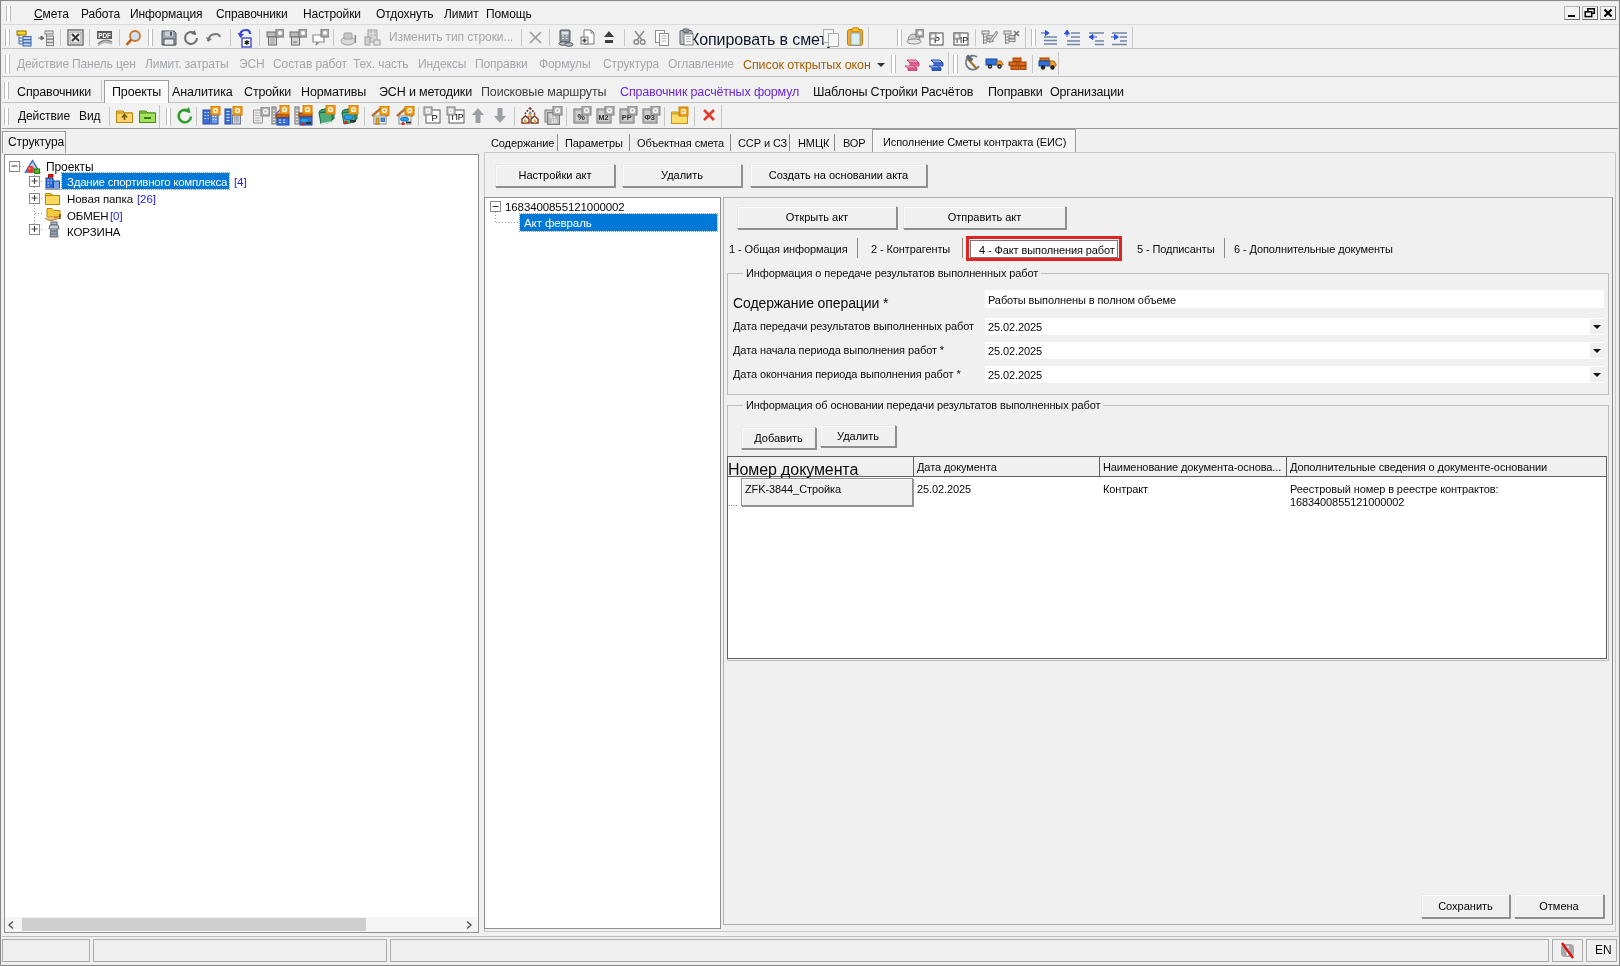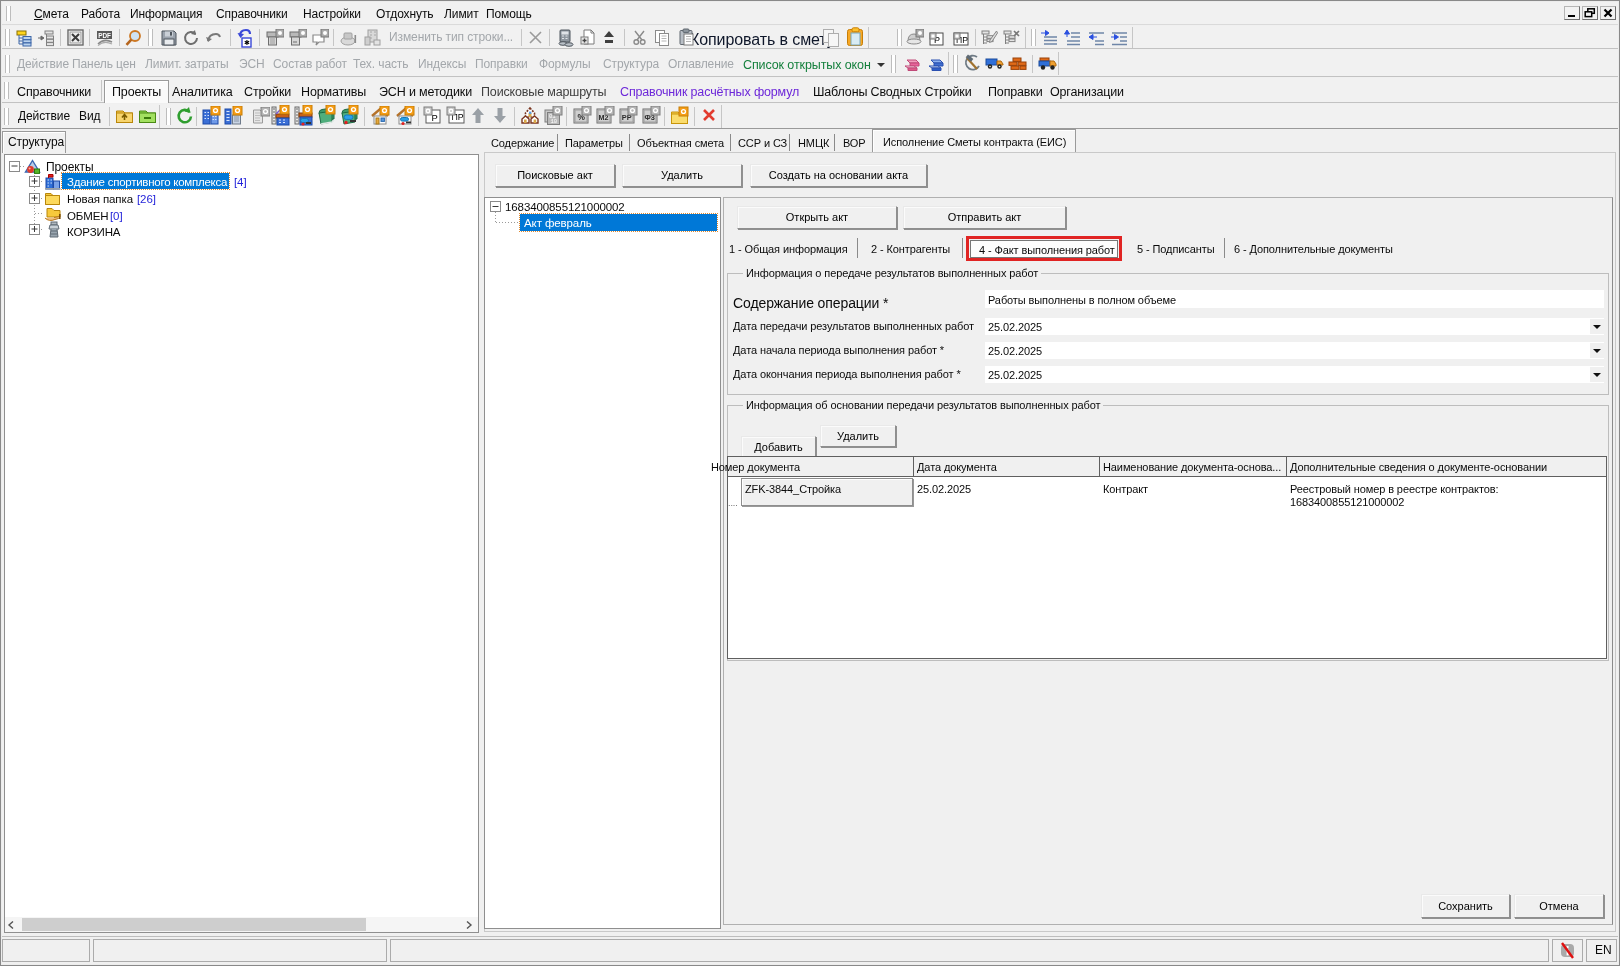--- a/index.html
+++ b/index.html
@@ -307,21 +307,21 @@
 <div class="txt" style="left:72px;top:58px;font-size:12px;color:#a3a7ab">Панель цен</div>
 <div class="txt" style="left:145px;top:58px;font-size:12px;color:#a3a7ab">Лимит. затраты</div>
 <div class="txt" style="left:239px;top:58px;font-size:12px;color:#a3a7ab">ЭСН</div>
 <div class="txt" style="left:273px;top:58px;font-size:12px;color:#a3a7ab">Состав работ</div>
 <div class="txt" style="left:353px;top:58px;font-size:12px;color:#a3a7ab">Тех. часть</div>
 <div class="txt" style="left:418px;top:58px;font-size:12px;color:#a3a7ab">Индексы</div>
 <div class="txt" style="left:475px;top:58px;font-size:12px;color:#a3a7ab">Поправки</div>
 <div class="txt" style="left:539px;top:58px;font-size:12px;color:#a3a7ab">Формулы</div>
 <div class="txt" style="left:603px;top:58px;font-size:12px;color:#a3a7ab">Структура</div>
 <div class="txt" style="left:668px;top:58px;font-size:12px;color:#a3a7ab">Оглавление</div>
-<div class="txt" style="left:743px;top:58px;font-size:12.5px;color:#15803d">Список открытых окон</div>
+<div class="txt" style="left:743px;top:58px;font-size:12.5px;color:#a16207">Список открытых окон</div>
 <div class="ab" style="left:877px;top:63px;width:0;height:0;border-left:4px solid transparent;border-right:4px solid transparent;border-top:4px solid #333"></div>
 <div class="grip" style="left:891px;top:55px;height:18px"></div>
 <div class="vsep" style="left:948px;top:52px;height:23px"></div>
 <div class="grip" style="left:953px;top:55px;height:18px"></div>
 <div class="vsep" style="left:1032px;top:55px;height:18px"></div>
 <div class="vsep" style="left:1058px;top:52px;height:23px"></div>
 <div class="ic" style="left:903px;top:55px">
     <svg width="18" height="18">
       <path d="M4 5 H13 L16 8 H7 Z" fill="#f2a0bf" stroke="#c04a78"></path>
       <path d="M7 8 H16 V11 H7 Z" fill="#e9649b" stroke="#c04a78"></path>
@@ -379,21 +379,21 @@
 <div class="vsep" style="left:101px;top:80px;height:21px"></div>
 <div class="txt" style="left:17px;top:85px;font-size:12.5px;color:#0c0c0c;letter-spacing:-0.15px">Справочники</div>
 <div class="ab" style="left:104px;top:80px;width:65px;height:23px;background:#fafafa;border:1px solid #9a9a9a;border-bottom:none;box-shadow:inset 1px 1px 0 #fff"></div>
 <div class="txt" style="left:112px;top:85px;font-size:12.5px;color:#0c0c0c;letter-spacing:-0.15px">Проекты</div>
 <div class="txt" style="left:172px;top:85px;font-size:12.5px;color:#0c0c0c;letter-spacing:-0.15px">Аналитика</div>
 <div class="txt" style="left:244px;top:85px;font-size:12.5px;color:#0c0c0c;letter-spacing:-0.15px">Стройки</div>
 <div class="txt" style="left:301px;top:85px;font-size:12.5px;color:#0c0c0c;letter-spacing:-0.15px">Нормативы</div>
 <div class="txt" style="left:379px;top:85px;font-size:12.5px;color:#0c0c0c;letter-spacing:-0.15px">ЭСН и методики</div>
 <div class="txt" style="left:481px;top:85px;font-size:12.5px;color:#404040;letter-spacing:-0.15px">Поисковые маршруты</div>
 <div class="txt" style="left:620px;top:85px;font-size:12.5px;color:#6d28d9;letter-spacing:-0.15px">Справочник расчётных формул</div>
-<div class="txt" style="left:813px;top:85px;font-size:12.5px;color:#0c0c0c;letter-spacing:-0.15px">Шаблоны Сводных Стройки</div>
+<div class="txt" style="left:813px;top:85px;font-size:12.5px;color:#0c0c0c;letter-spacing:-0.15px">Шаблоны Стройки Расчётов</div>
 <div class="txt" style="left:988px;top:85px;font-size:12.5px;color:#0c0c0c;letter-spacing:-0.15px">Поправки</div>
 <div class="txt" style="left:1050px;top:85px;font-size:12.5px;color:#0c0c0c;letter-spacing:-0.15px">Организации</div>
 <div class="ab" style="left:2px;top:104px;width:1616px;height:25px;background:#f1f1f1;border-bottom:1px solid #9a9a9a"></div>
 <div class="grip" style="left:4px;top:108px;height:17px"></div>
 <div class="txt" style="left:18px;top:110px;font-size:12px">Действие</div>
 <div class="txt" style="left:79px;top:110px;font-size:12px">Вид</div>
 <div class="vsep" style="left:109px;top:107px;height:19px"></div>
 <div class="vsep" style="left:196px;top:107px;height:19px"></div>
 <div class="vsep" style="left:364px;top:107px;height:19px"></div>
 <div class="vsep" style="left:418px;top:107px;height:19px"></div>
@@ -729,21 +729,21 @@
 <div class="txt" style="left:738px;top:137px;font-size:11px;color:#0c0c0c">ССР и СЗ</div>
 <div class="txt" style="left:798px;top:137px;font-size:11px;color:#0c0c0c">НМЦК</div>
 <div class="txt" style="left:843px;top:137px;font-size:11px;color:#0c0c0c">ВОР</div>
 <div class="vsep" style="left:557px;top:134px;height:17px;background:#8a8a8a"></div>
 <div class="vsep" style="left:629px;top:134px;height:17px;background:#8a8a8a"></div>
 <div class="vsep" style="left:730px;top:134px;height:17px;background:#8a8a8a"></div>
 <div class="vsep" style="left:789px;top:134px;height:17px;background:#8a8a8a"></div>
 <div class="vsep" style="left:834px;top:134px;height:17px;background:#8a8a8a"></div>
 <div class="ab" style="left:872px;top:129px;width:204px;height:23px;background:#f5f5f5;border:1px solid #9a9a9a;border-bottom:none;box-shadow:inset 1px 1px 0 #fff"></div>
 <div class="txt" style="left:883px;top:136px;font-size:11px;color:#0c0c0c">Исполнение Сметы контракта (ЕИС)</div>
-<div class="btn" style="left:495px;top:164px;width:120px;height:23px;line-height:21px">Поисковые акт</div>
+<div class="btn" style="left:495px;top:164px;width:120px;height:23px;line-height:21px">Настройки акт</div>
 <div class="btn" style="left:622px;top:164px;width:120px;height:23px;line-height:21px">Удалить</div>
 <div class="btn" style="left:750px;top:164px;width:177px;height:23px;line-height:21px">Создать на основании акта</div>
 <div class="ab" style="left:484px;top:197px;width:237px;height:732px;background:#fff;border:1px solid #8f8f8f"></div>
 <div class="ic" style="left:490px;top:201px">
     <svg width="11" height="11">
       <rect x="0.5" y="0.5" width="10" height="10" fill="#fff" stroke="#8a8a8a"></rect>
       <path d="M2.5 5.5 H8.5" stroke="#3a3a3a"></path>
     </svg>
   </div>
 <div class="txt" style="left:505px;top:201px;font-size:11.5px">1683400855121000002</div>
@@ -779,28 +779,28 @@
 <div class="field" style="left:985px;top:342px;width:619px;height:17px"></div>
 <div class="txt" style="left:988px;top:345px;font-size:11px">25.02.2025</div>
 <div class="ab" style="left:1590px;top:343px;width:14px;height:15px;background:#f0f0f0"></div>
 <div class="ab" style="left:1593px;top:349px;width:0;height:0;border-left:4px solid transparent;border-right:4px solid transparent;border-top:4px solid #111"></div>
 <div class="field" style="left:985px;top:366px;width:619px;height:17px"></div>
 <div class="txt" style="left:988px;top:369px;font-size:11px">25.02.2025</div>
 <div class="ab" style="left:1590px;top:367px;width:14px;height:15px;background:#f0f0f0"></div>
 <div class="ab" style="left:1593px;top:373px;width:0;height:0;border-left:4px solid transparent;border-right:4px solid transparent;border-top:4px solid #111"></div>
 <div class="gbox" style="left:727px;top:405px;width:882px;height:256px"></div>
 <div class="glabel" style="left:743px;top:399px">Информация об основании передачи результатов выполненных работ</div>
-<div class="btn" style="left:741px;top:436px;width:75px;height:22px;line-height:20px">Добавить</div>
+<div class="btn" style="left:741px;top:427px;width:75px;height:22px;line-height:20px">Добавить</div>
 <div class="btn" style="left:820px;top:425px;width:76px;height:22px;line-height:20px">Удалить</div>
 <div class="ab" style="left:727px;top:456px;width:880px;height:203px;background:#fff;border:1px solid #5f5f5f"></div>
 <div class="ab" style="left:728px;top:457px;width:878px;height:20px;background:#f0f0f0;border-bottom:1px solid #5f5f5f"></div>
 <div class="vsep" style="left:913px;top:457px;height:20px;background:#5f5f5f"></div>
 <div class="vsep" style="left:1099px;top:457px;height:20px;background:#5f5f5f"></div>
 <div class="vsep" style="left:1286px;top:457px;height:20px;background:#5f5f5f"></div>
-<div class="txt" style="left:711px;top:461px;font-size:11px">Номер документа</div>
+<div class="txt" style="left:728px;top:461px;font-size:16px">Номер документа</div>
 <div class="txt" style="left:917px;top:461px;font-size:11px">Дата документа</div>
 <div class="txt" style="left:1103px;top:461px;font-size:11px">Наименование документа-основа...</div>
 <div class="txt" style="left:1290px;top:461px;font-size:11px">Дополнительные сведения о документе-основании</div>
 <div class="ab" style="left:741px;top:478px;width:172px;height:28px;background:#f0f0f0;border:1px solid #8e8e8e;box-shadow:inset 1px 1px 0 #fff,1px 1px 0 #999"></div>
 <div class="txt" style="left:745px;top:483px;font-size:11px">ZFK-3844_Стройка</div>
 <div class="txt" style="left:917px;top:483px;font-size:11px">25.02.2025</div>
 <div class="txt" style="left:1103px;top:483px;font-size:11px">Контракт</div>
 <div class="txt" style="left:1290px;top:483px;font-size:11px">Реестровый номер в реестре контрактов:</div>
 <div class="txt" style="left:1290px;top:496px;font-size:11px">1683400855121000002</div>
 <div class="txt" style="left:728px;top:498px;font-size:9px;color:#666">....</div>

